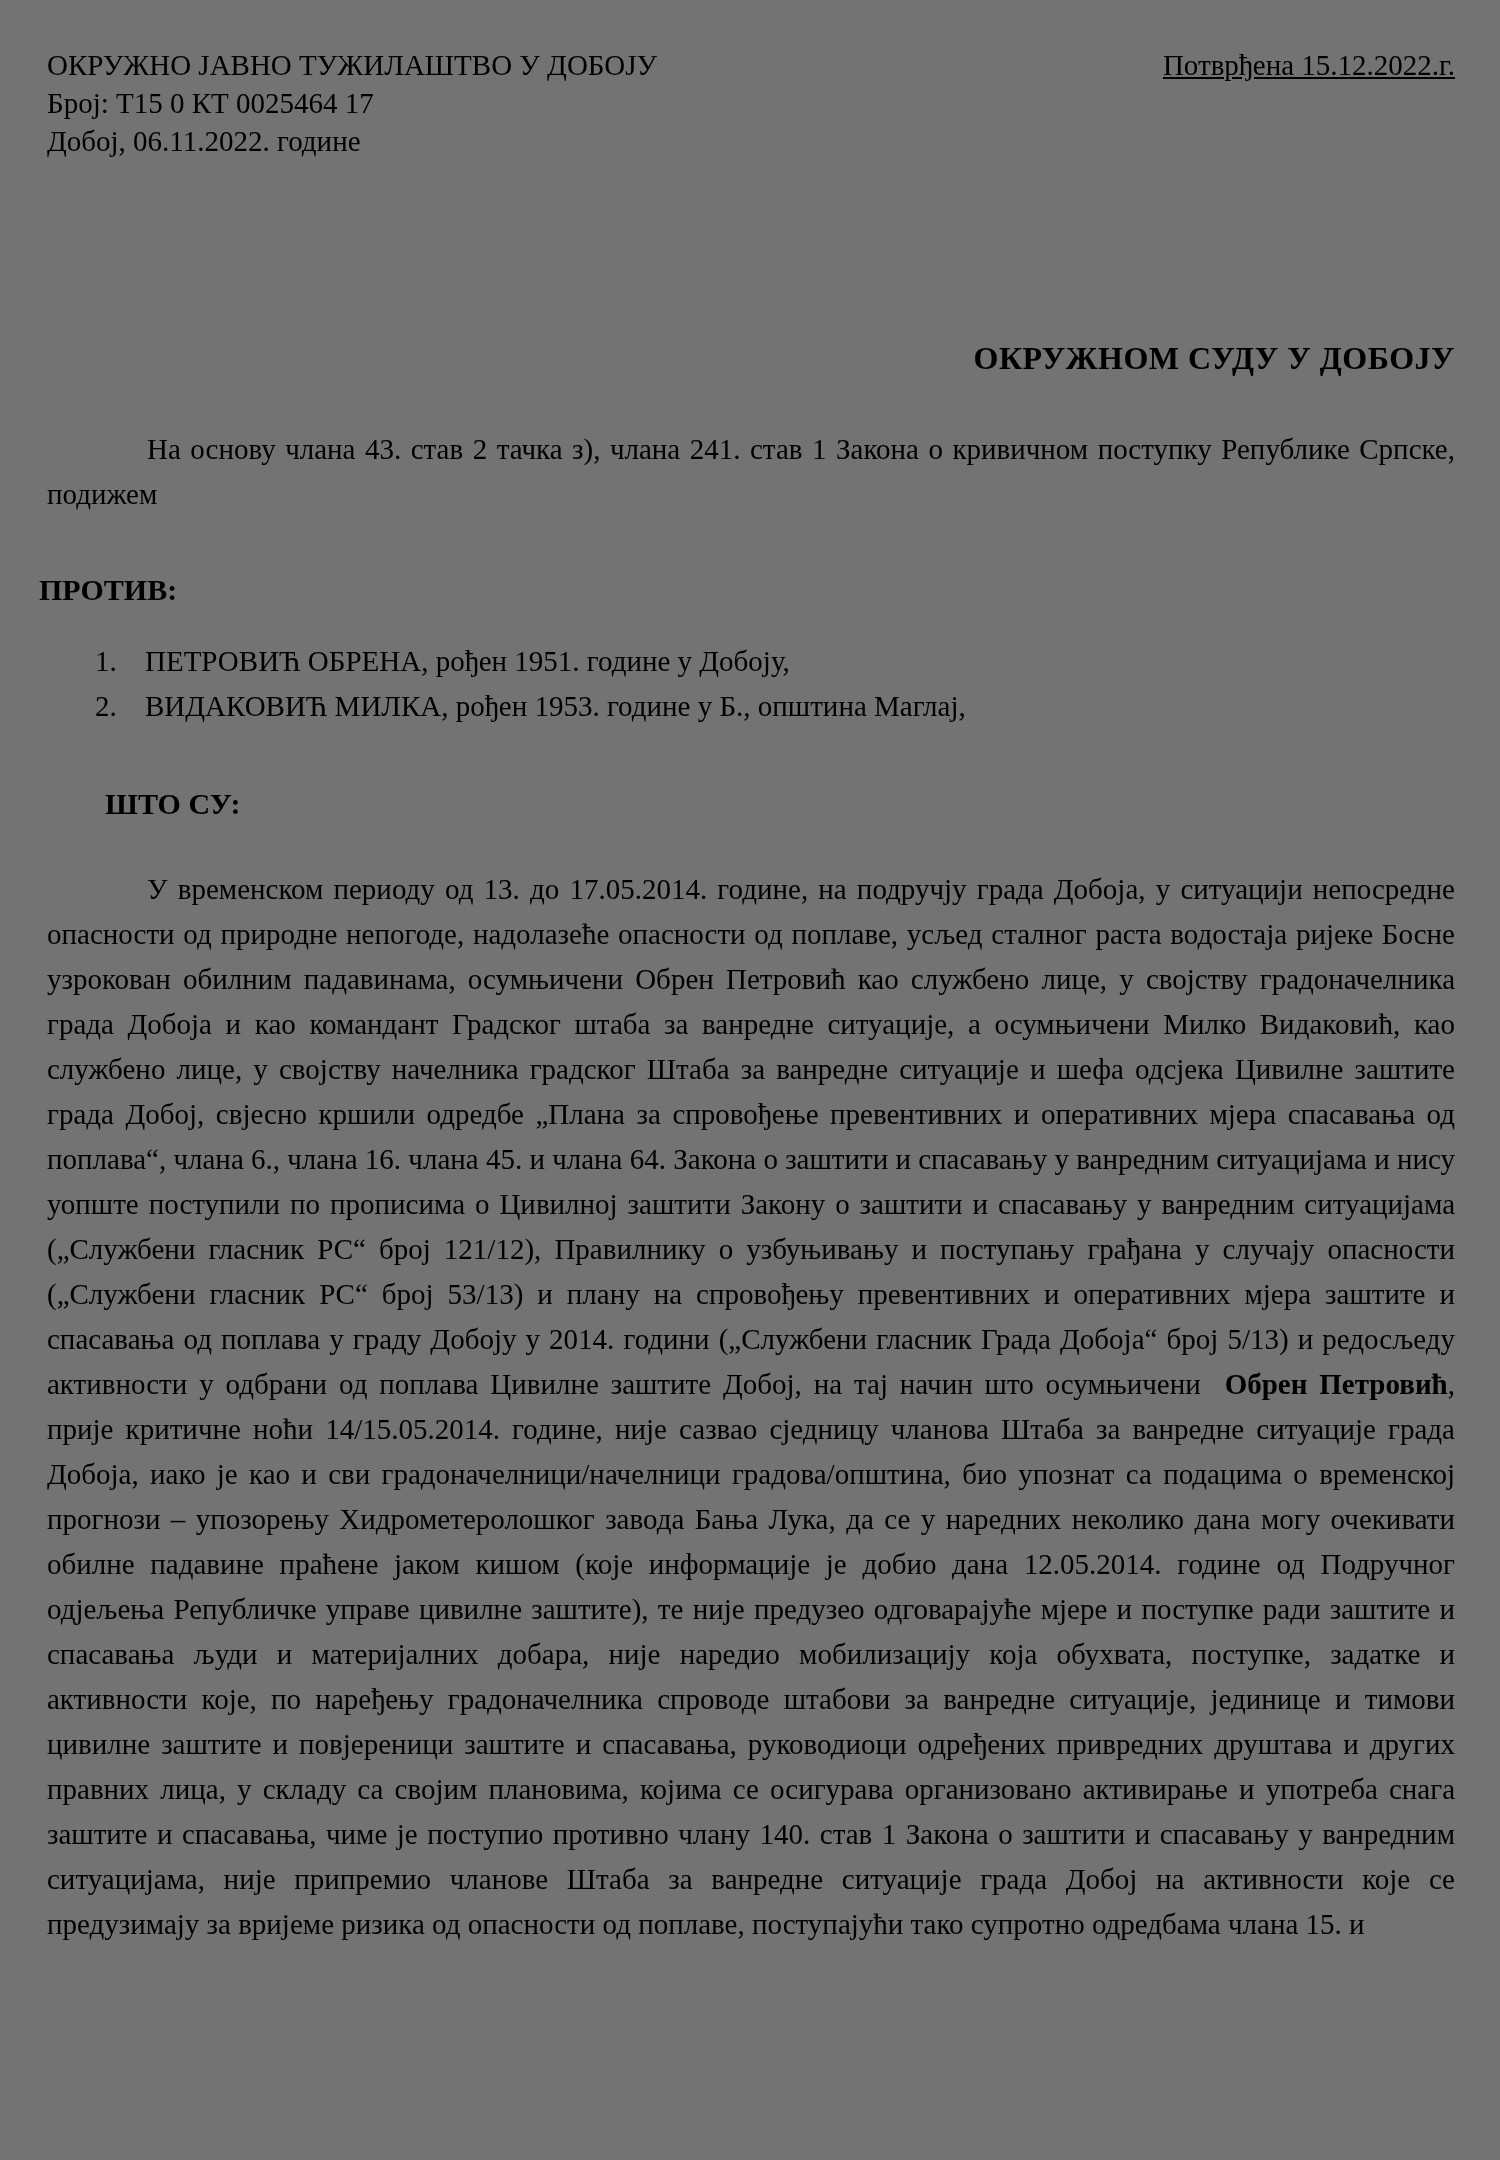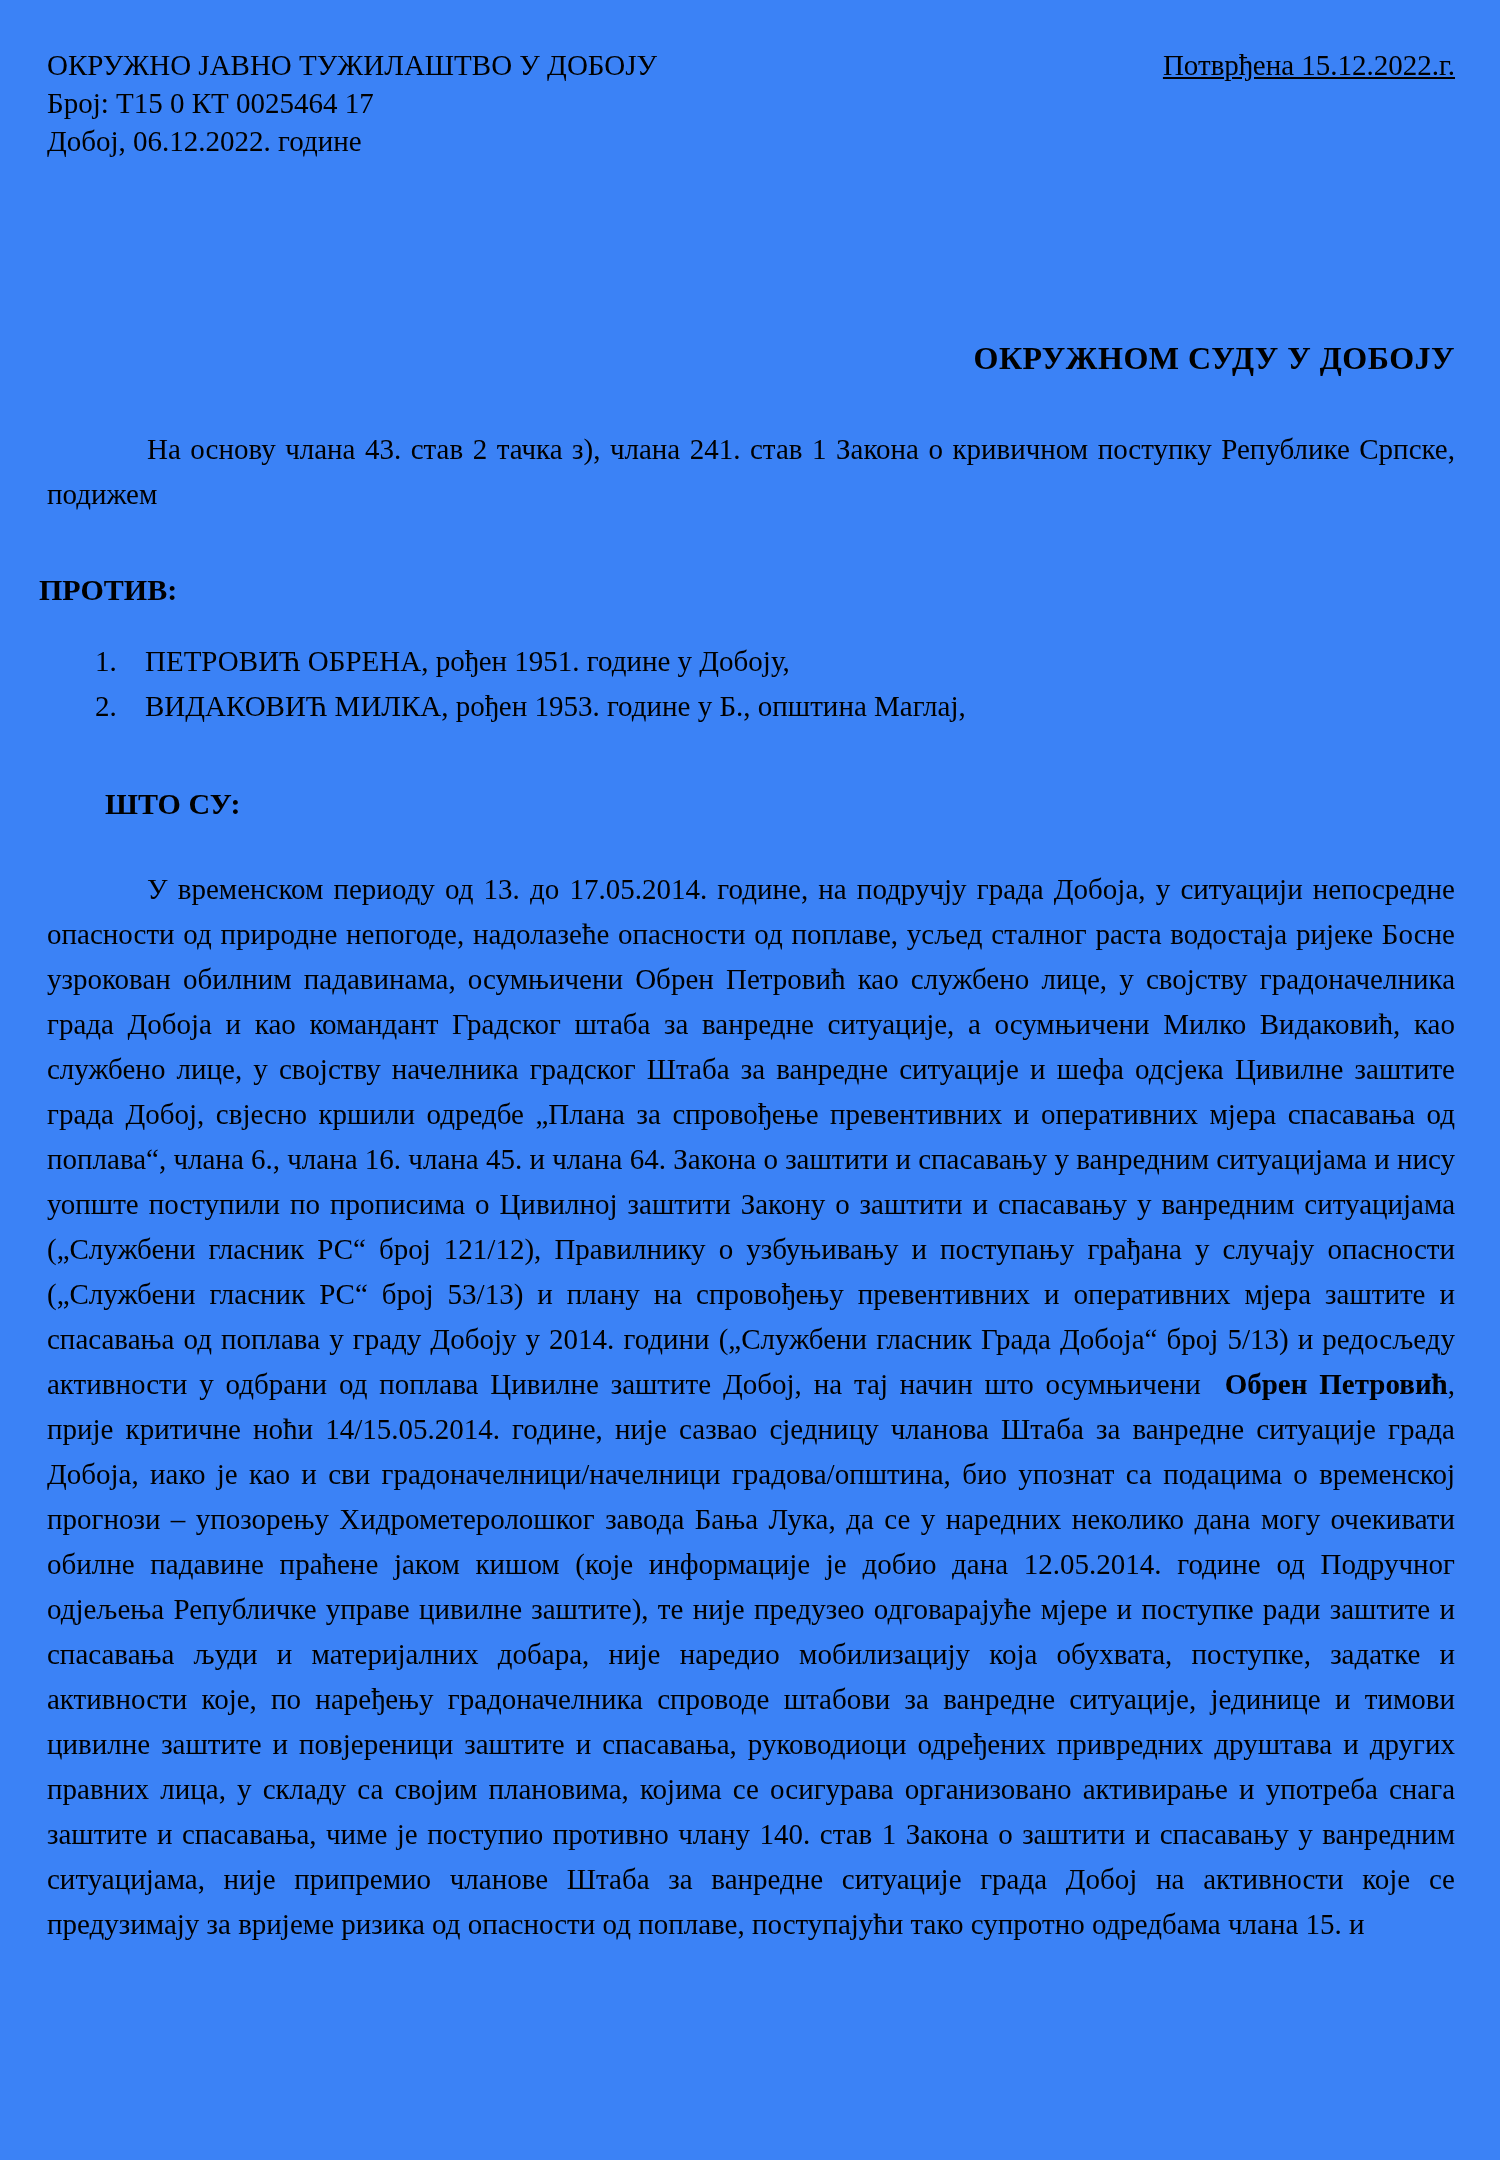--- a/index.html
+++ b/index.html
@@ -12,21 +12,21 @@
     height: 2160px;
     color: #000000;
     font-family: "Liberation Serif", serif;
     overflow: hidden;
   }
   .page {
     box-sizing: border-box;
     width: 1500px;
     height: 2160px;
     padding: 46px 45px 0 47px;
-    background: #3b82f6;
+    background: #737373;
   }
   .header-row {
     display: flex;
     justify-content: space-between;
     align-items: flex-start;
     font-size: 29px;
     line-height: 38px;
   }
   .header-left div { white-space: nowrap; }
   .confirmed {
@@ -92,21 +92,21 @@
 </style>
 </head>
 <body>
 
 <div class="page">
 
   <div class="header-row">
     <div class="header-left">
       <div>ОКРУЖНО ЈАВНО ТУЖИЛАШТВО У ДОБОЈУ</div>
       <div>Број: Т15 0 КТ 0025464 17</div>
-      <div>Добој, 06.12.2022. године</div>
+      <div>Добој, 06.11.2022. године</div>
     </div>
     <div class="confirmed">Потврђена 15.12.2022.г.</div>
   </div>
 
   <div class="court-title">ОКРУЖНОМ СУДУ У ДОБОЈУ</div>
 
   <p class="legal-basis">На основу члана 43. став 2 тачка з), члана 241. став 1 Закона о кривичном поступку Републике Српске, подижем</p>
 
 
   <div class="against-label">ПРОТИВ:</div>

